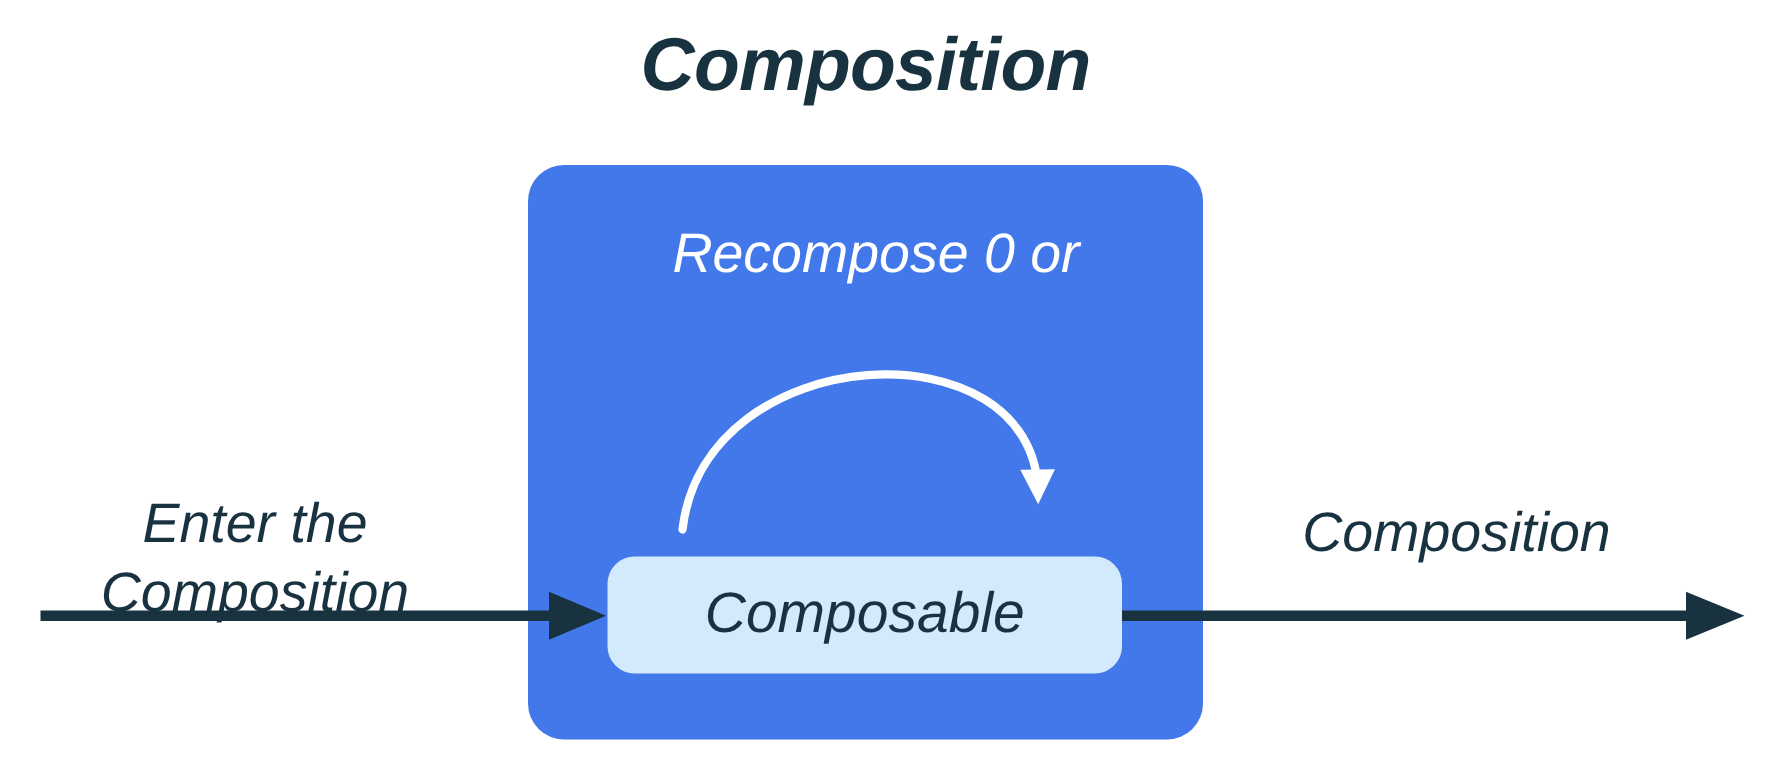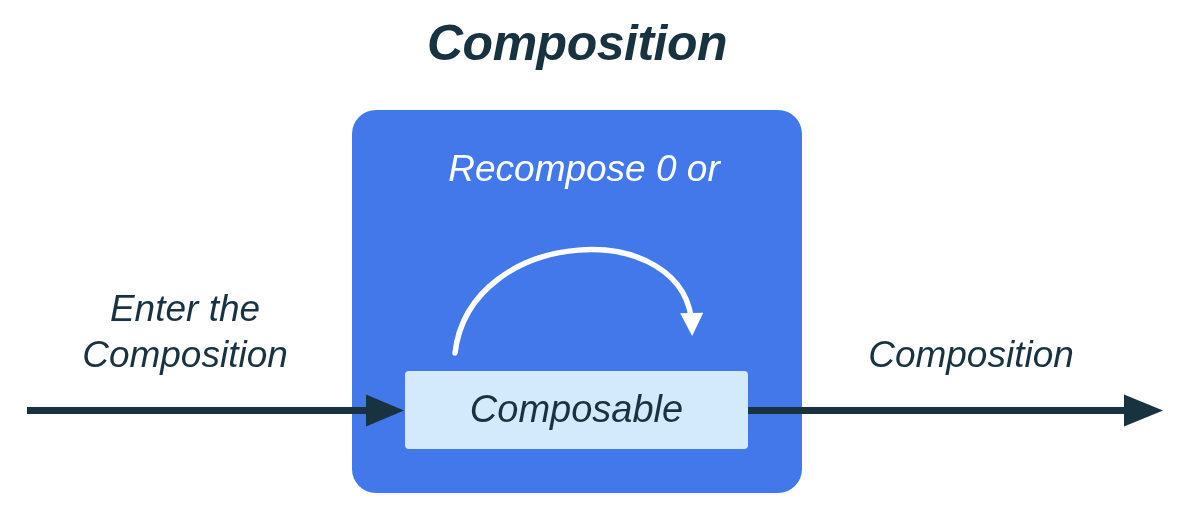--- a/index.html
+++ b/index.html
@@ -45,42 +45,42 @@
     line-height: 1.25;
     color: var(--white);
     z-index: 4;
     padding-left: 28px;
   }
   .composable-box {
     position: absolute;
     left: 405px; top: 371px;
     width: 343px; height: 78px;
     background: var(--light_blue);
-    border-radius: 4px;
+    border-radius: 18px;
     z-index: 2;
     display: flex;
     align-items: center;
     justify-content: center;
   }
   .composable-box .label {
     font-size: 38px;
     color: var(--navy);
     padding-bottom: 2px;
   }
   .side-label {
     position: absolute;
     top: 286px;
     width: 300px;
     text-align: center;
     font-size: 37px;
     line-height: 1.25;
     color: var(--navy);
     z-index: 4;
   }
-  .side-label.enter { left: 35px; }
+  .side-label.enter { left: 20px; margin-top: 40px; }
   .side-label.leave { left: 821px; }
   .overlay-svg {
     position: absolute;
     left: 0; top: 0;
     width: 1191px; height: 512px;
     z-index: 3;
     pointer-events: none;
   }
   .flow-line { stroke: var(--navy); stroke-width: 7; }
   .flow-head { fill: var(--navy); }

